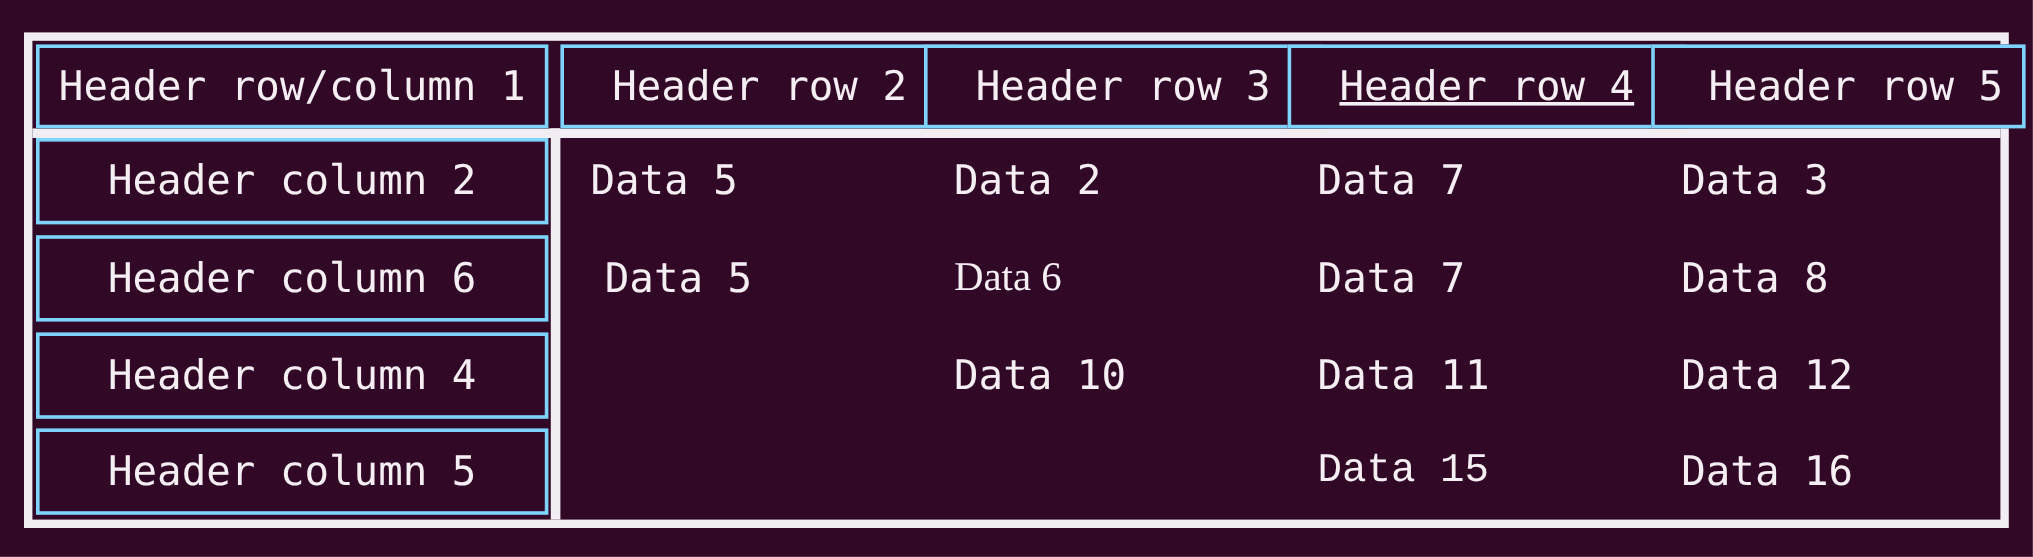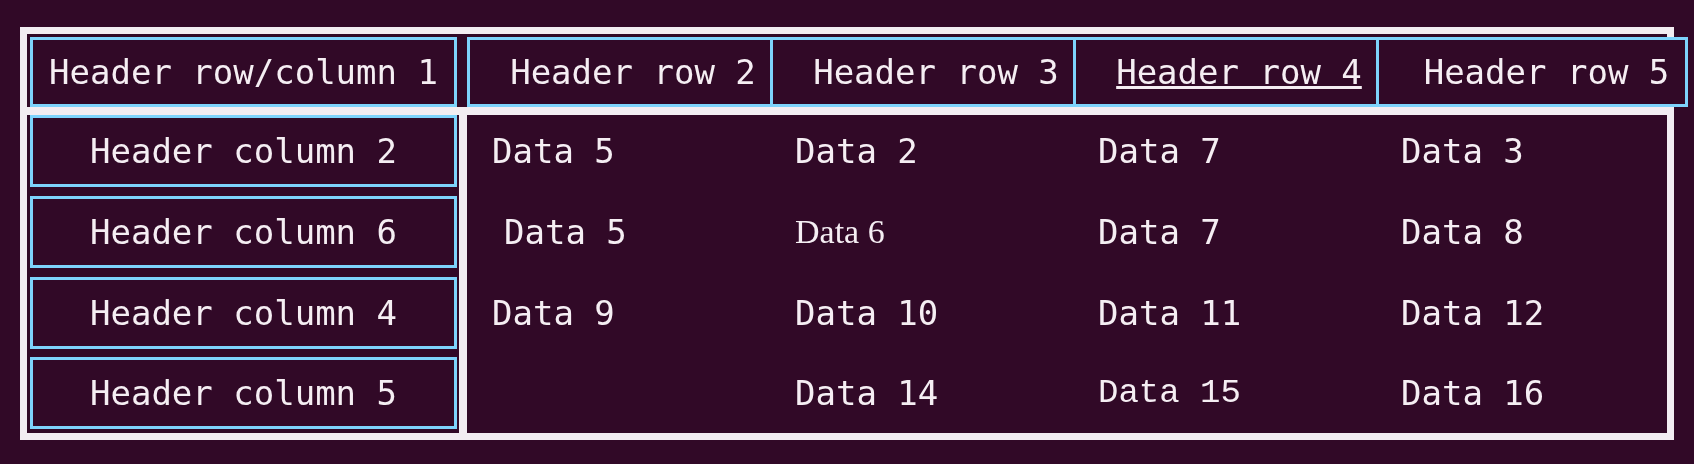--- a/index.html
+++ b/index.html
@@ -83,23 +83,21 @@
     <div class="cell td" style="left:440px; top:81px;">Data 5</div>
     <div class="cell td" style="left:743px; top:81px;">Data 2</div>
     <div class="cell td" style="left:1046px; top:81px;">Data 7</div>
     <div class="cell td" style="left:1349px; top:81px; width:288px;">Data 3</div>
 
     <div class="cell td" style="left:452px; top:162px;text-align:right;">Data 5</div>
     <div class="cell td" style="left:743px; top:162px;font-family:Liberation Serif, serif;">Data 6</div>
     <div class="cell td" style="left:1046px; top:162px;">Data 7</div>
     <div class="cell td" style="left:1349px; top:162px; width:288px;">Data 8</div>
 
-    <div class="cell td" style="left:440px; top:243px;">Data 9</div>
     <div class="cell td" style="left:743px; top:243px;">Data 10</div>
     <div class="cell td" style="left:1046px; top:243px;">Data 11</div>
     <div class="cell td" style="left:1349px; top:243px; width:288px;">Data 12</div>
 
-    <div class="cell td" style="left:743px; top:323px;">Data 14</div>
     <div class="cell td" style="left:1046px; top:323px;font-family:Liberation Mono, monospace;">Data 15</div>
     <div class="cell td" style="left:1349px; top:323px; width:288px;">Data 16</div>
 
   </div>
 </div>
 
 </body></html>

